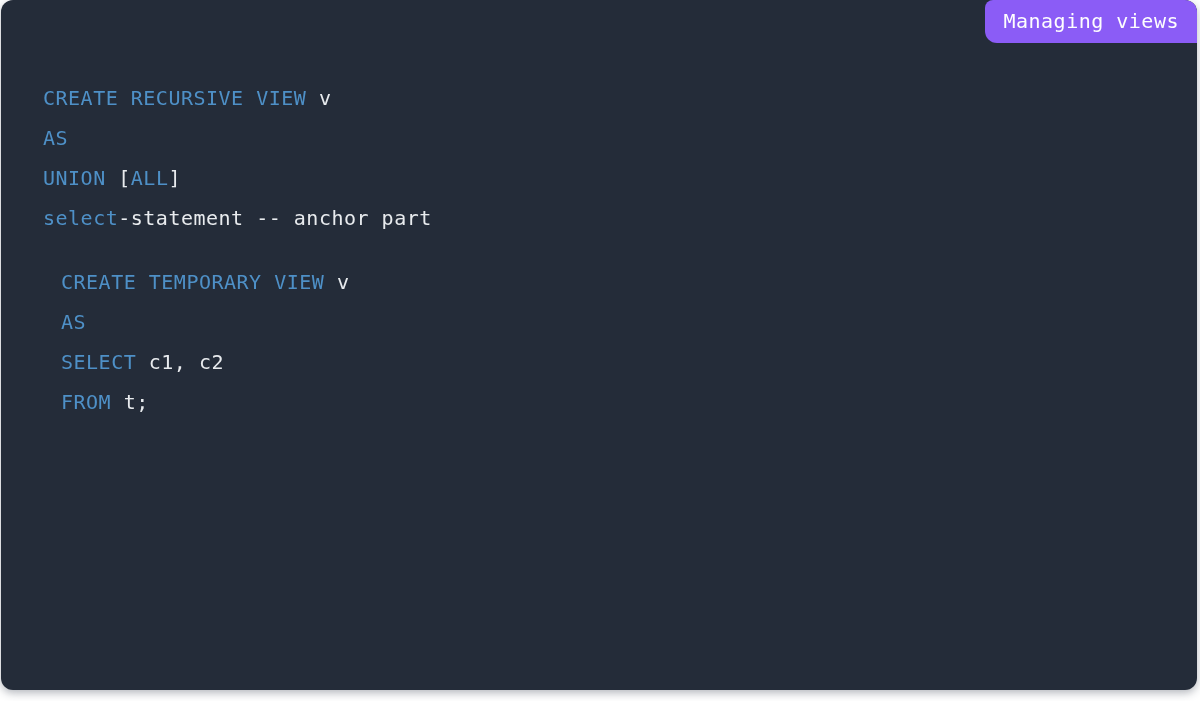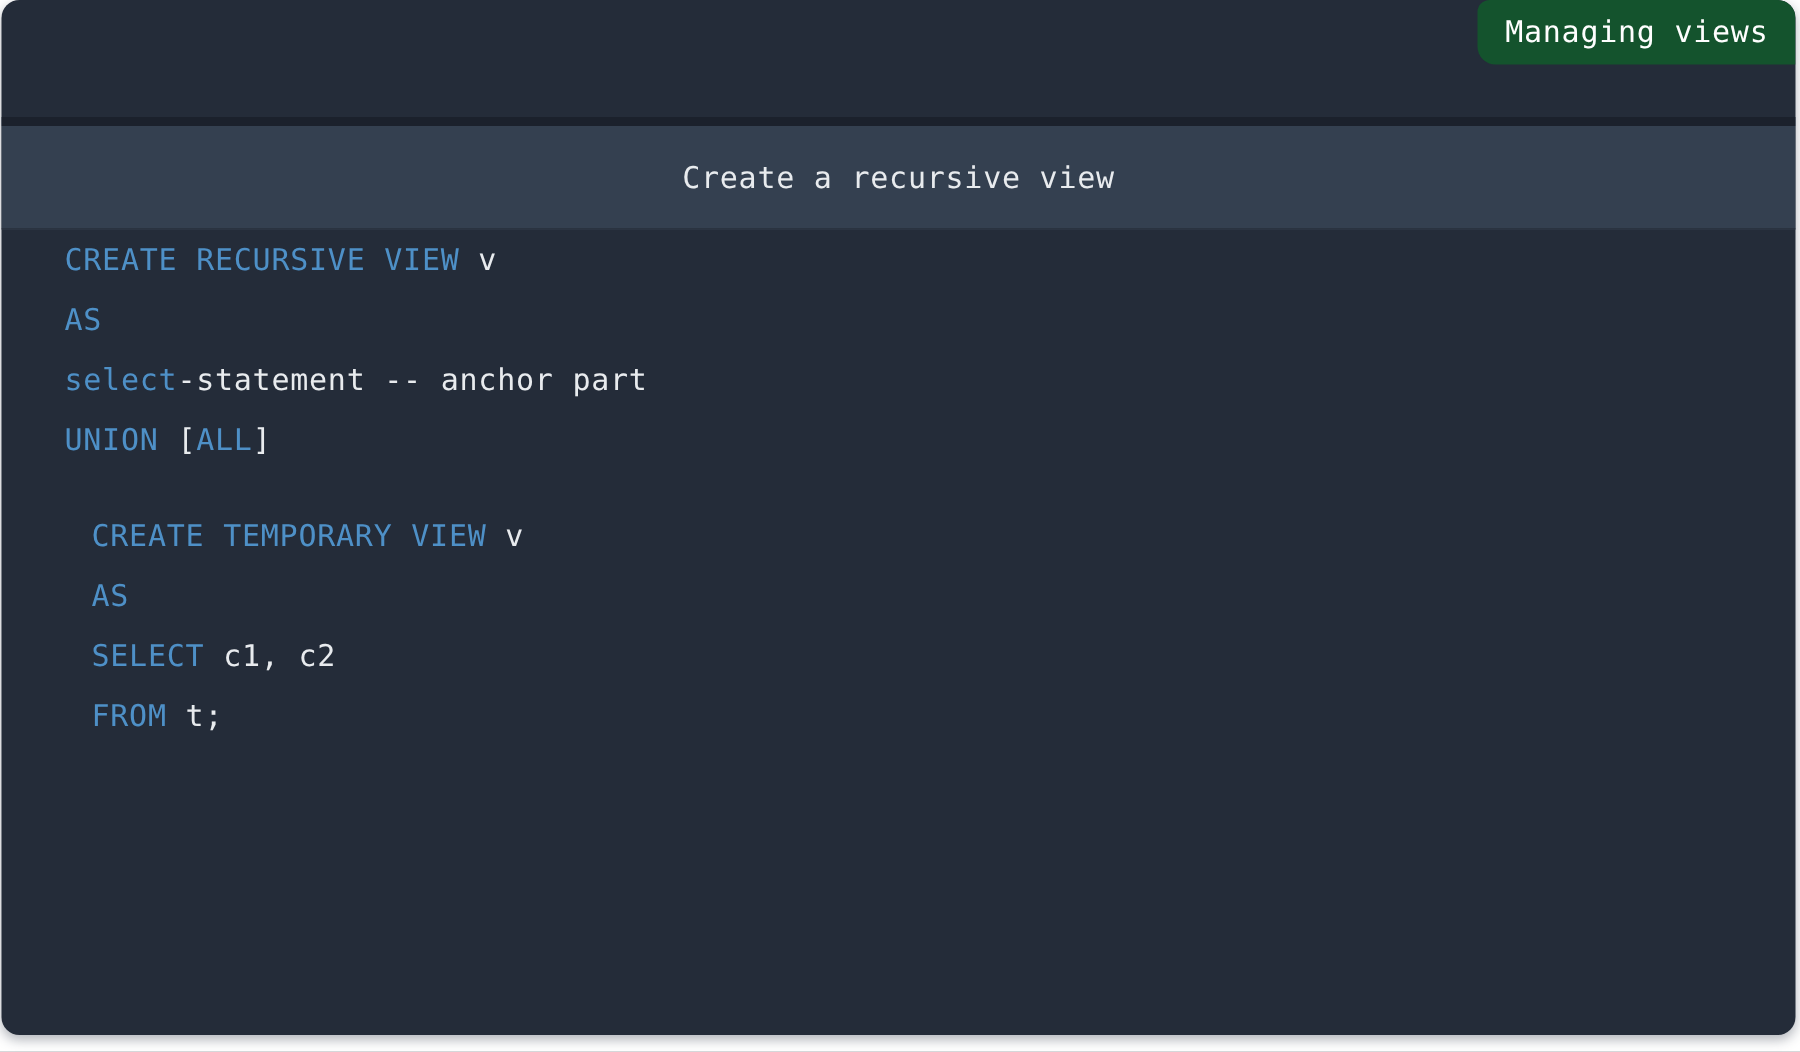--- a/index.html
+++ b/index.html
@@ -81,31 +81,28 @@
   }
   .tok-keyword { color: #4e90c7; }
   .tok-plain   { color: #e8ebee; }
 </style>
 </head>
 <body style="background: rgb(255, 255, 255);">
 
 <div class="stage">
   <div class="card" style="background: rgb(36, 44, 57);">
     <div class="card-top">
-      <div class="badge" style="background: #14532d; color: rgb(254, 254, 254);">Managing views</div>
+      <div class="badge" style="background: #8b5cf6; color: rgb(254, 254, 254);">Managing views</div>
     </div>
     <div id="sections" style="display: flex; flex-direction: column; flex: 1 1 auto;">
-        <div class="section-bar" style="background: rgb(52, 64, 80); border-top-color: rgb(27, 33, 44);">
-          <span class="bar-title">Create a recursive view</span>
-        </div>
         <div class="code-block">
           <div class="code-line"><span class="tok-keyword" style="color: rgb(78, 144, 199);">CREATE RECURSIVE VIEW</span><span class="tok-plain" style="color: rgb(232, 235, 238);"> v</span></div>
           <div class="code-line"><span class="tok-keyword" style="color: rgb(78, 144, 199);">AS</span></div>
+          <div class="code-line"><span class="tok-keyword" style="color: rgb(78, 144, 199);">UNION</span><span class="tok-plain" style="color: rgb(232, 235, 238);"> [</span><span class="tok-keyword" style="color: rgb(78, 144, 199);">ALL</span><span class="tok-plain" style="color: rgb(232, 235, 238);">]</span></div>
           <div class="code-line"><span class="tok-keyword" style="color: rgb(78, 144, 199);">select</span><span class="tok-plain" style="color: rgb(232, 235, 238);">-statement -- anchor part</span></div>
-          <div class="code-line"><span class="tok-keyword" style="color: rgb(78, 144, 199);">UNION</span><span class="tok-plain" style="color: rgb(232, 235, 238);"> [</span><span class="tok-keyword" style="color: rgb(78, 144, 199);">ALL</span><span class="tok-plain" style="color: rgb(232, 235, 238);">]</span></div>
         </div>
         <div class="code-block grow">
           <div class="code-line"><span class="tok-keyword" style="color: rgb(78, 144, 199);">CREATE TEMPORARY VIEW</span><span class="tok-plain" style="color: rgb(232, 235, 238);"> v</span></div>
           <div class="code-line"><span class="tok-keyword" style="color: rgb(78, 144, 199);">AS</span></div>
           <div class="code-line"><span class="tok-keyword" style="color: rgb(78, 144, 199);">SELECT</span><span class="tok-plain" style="color: rgb(232, 235, 238);"> c1, c2</span></div>
           <div class="code-line"><span class="tok-keyword" style="color: rgb(78, 144, 199);">FROM</span><span class="tok-plain" style="color: rgb(232, 235, 238);"> t;</span></div>
         </div>
       </div>
   </div>
 </div>

